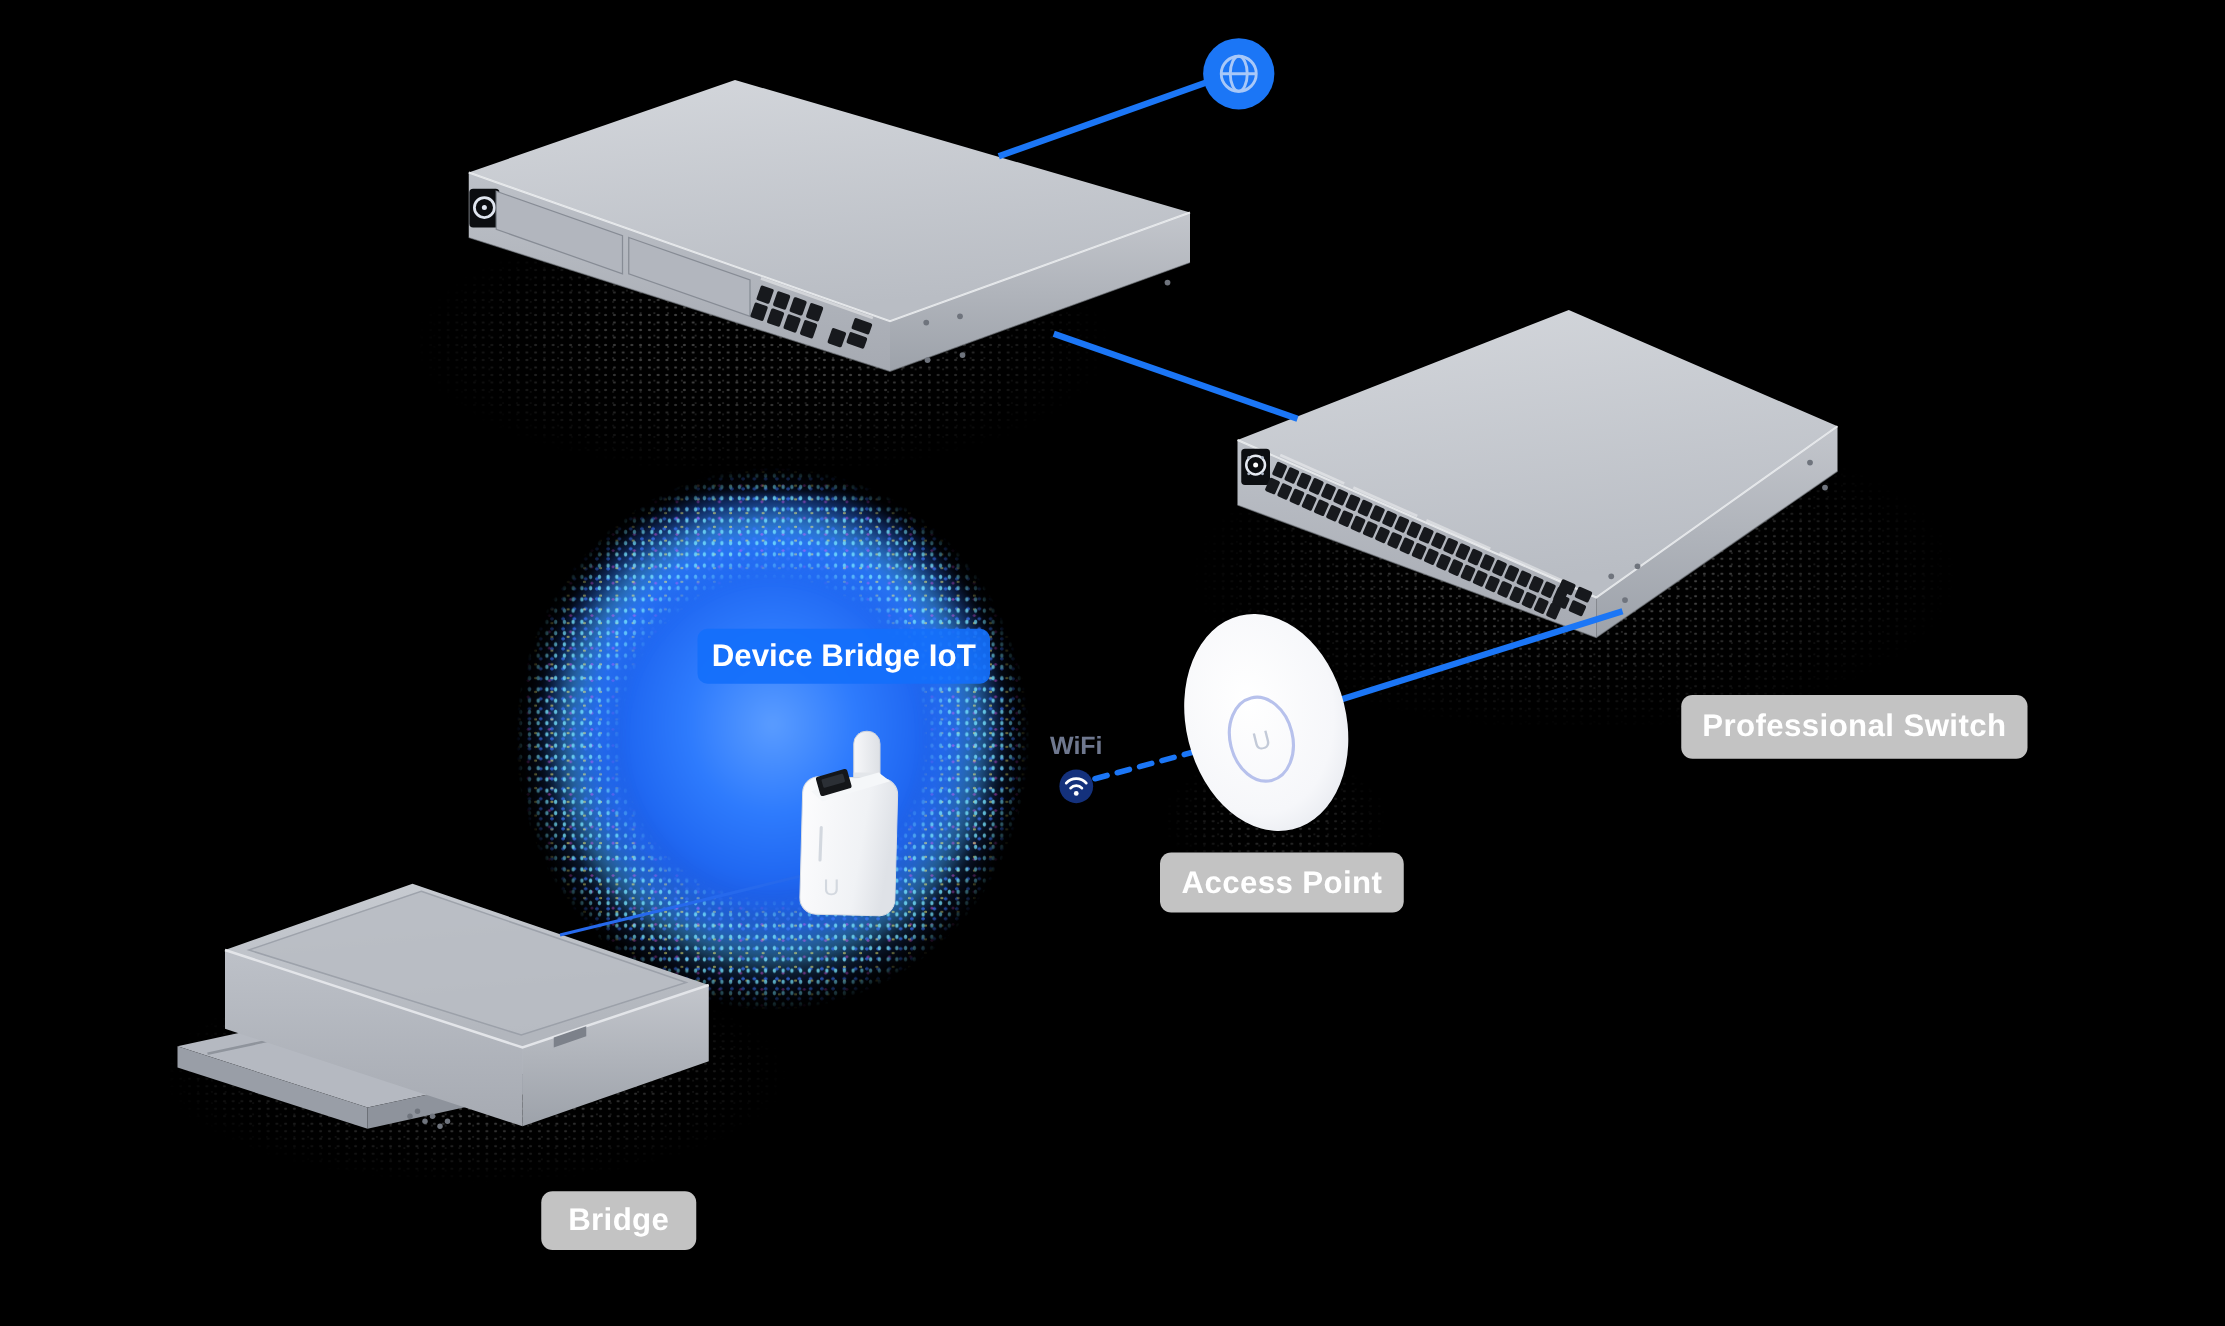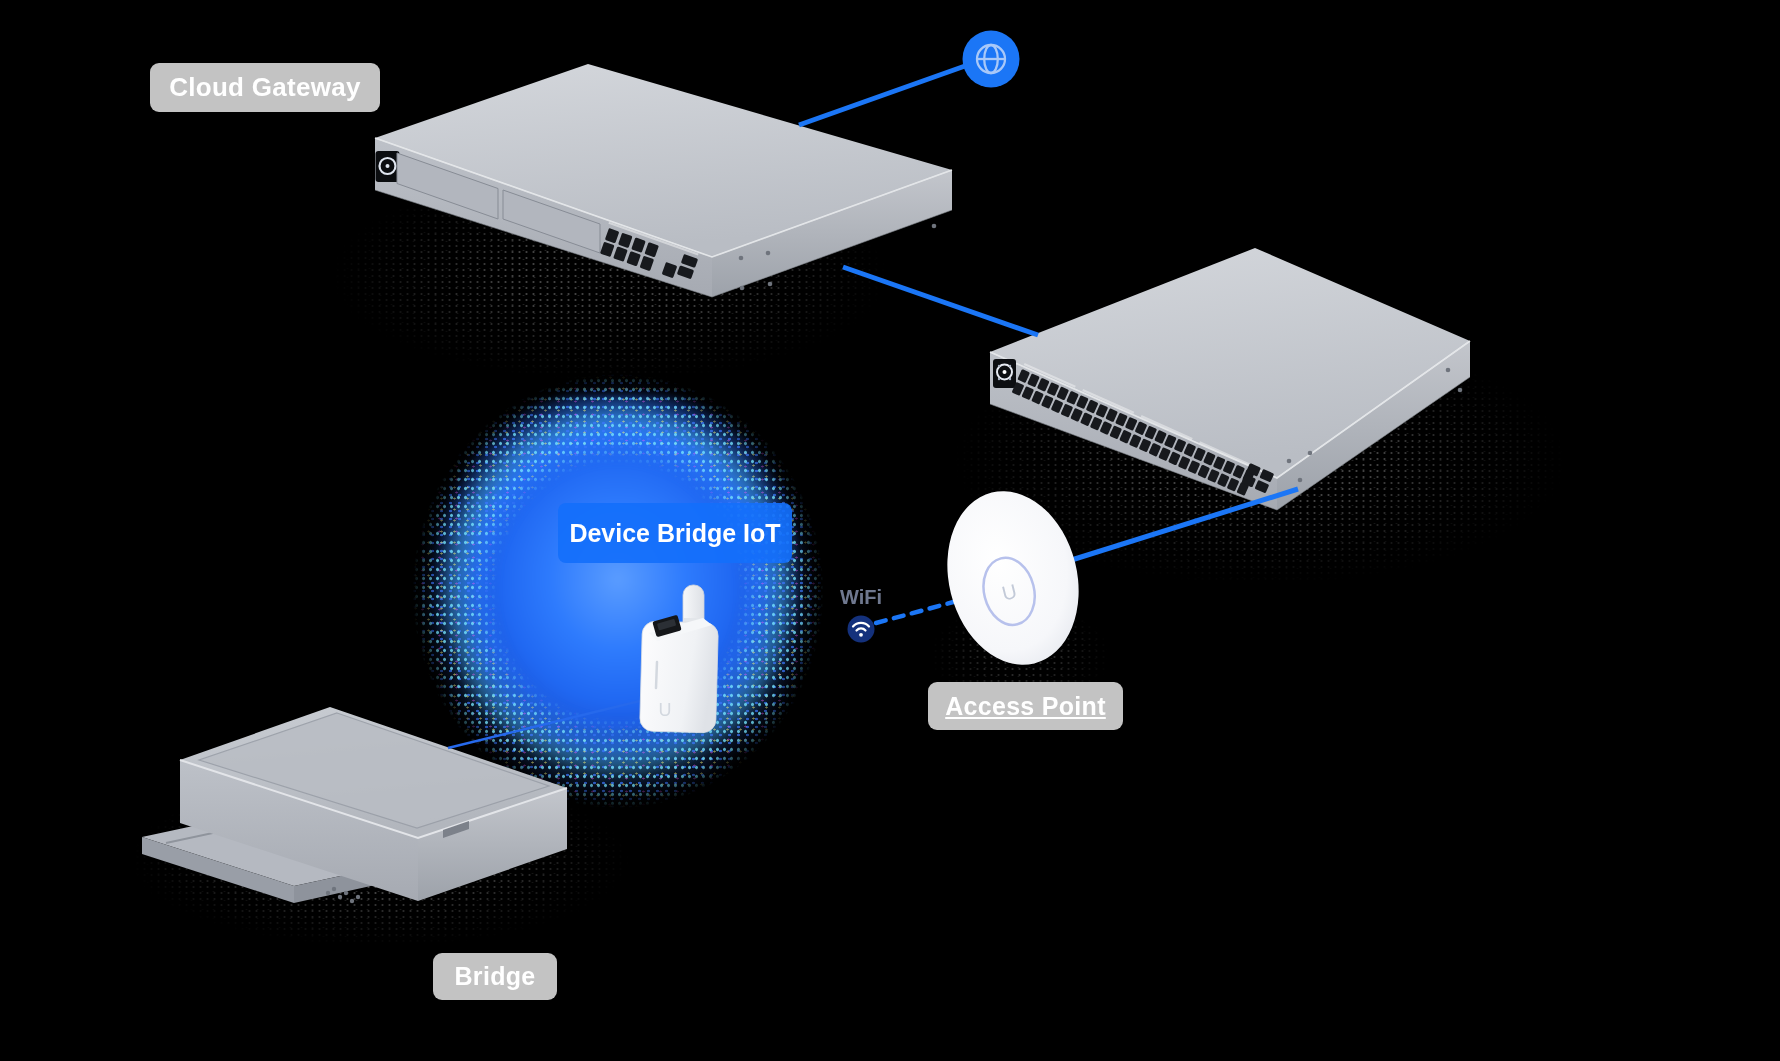--- a/index.html
+++ b/index.html
@@ -55,25 +55,25 @@
   #diagram{position:absolute;left:0;top:0;}
 
   
   .pill{
     position:absolute;display:flex;align-items:center;justify-content:center;
     background:rgba(201,201,201,.97);color:#fff;border-radius:9px;
     font-weight:bold;font-size:26px;letter-spacing:.3px;white-space:nowrap;
   }
   #label-cloud-gateway{left:150px;top:63px;width:230px;height:49px;}
   #label-professional-switch{left:1345px;top:556px;width:277px;height:51px;font-size:25px;}
-  #label-access-point{left:928px;top:682px;width:195px;height:48px;font-size:25px;text-decoration:underline;}
+  #label-access-point{left:928px;top:682px;width:195px;height:48px;font-size:25px;}
   #label-printer{left:433px;top:953px;width:124px;height:47px;font-size:25px;}
 
   #banner-device-bridge{
-    position:absolute;left:558px;top:503px;width:234px;height:60px;border-radius:8px;
+    position:absolute;left:558px;top:503px;width:234px;height:44px;border-radius:8px;
     display:flex;align-items:center;justify-content:center;
     background:rgba(20,111,251,.92);color:#fff;font-weight:bold;font-size:25px;white-space:nowrap;
   }
   #wifi-text{
     position:absolute;left:840px;top:586px;width:50px;height:22px;
     color:rgba(120,130,155,.92);font-weight:bold;font-size:20px;
   }
 </style>
 </head>
 <body>
@@ -312,19 +312,19 @@
     <g>
       <circle cx="991" cy="59" r="28.5" fill="#1b76f6"></circle>
       <g stroke="#a8c8f8" stroke-width="2.3" fill="none">
         <circle cx="991" cy="59" r="14"></circle>
         <ellipse cx="991" cy="59" rx="6.8" ry="14"></ellipse>
         <line x1="977" y1="59" x2="1005" y2="59"></line>
       </g>
     </g>
   </svg>
 
-  <div class="pill" id="label-cloud-gateway">Cloud Gateway</div>
+  <div class="pill" id="label-professional-switch">Professional Switch</div>
   <div class="pill" id="label-access-point">Access Point</div>
   <div class="pill" id="label-printer">Bridge</div>
   <div id="banner-device-bridge">Device Bridge IoT</div>
   <div id="wifi-text">WiFi</div>
 
 </div>
 
 </body></html>

